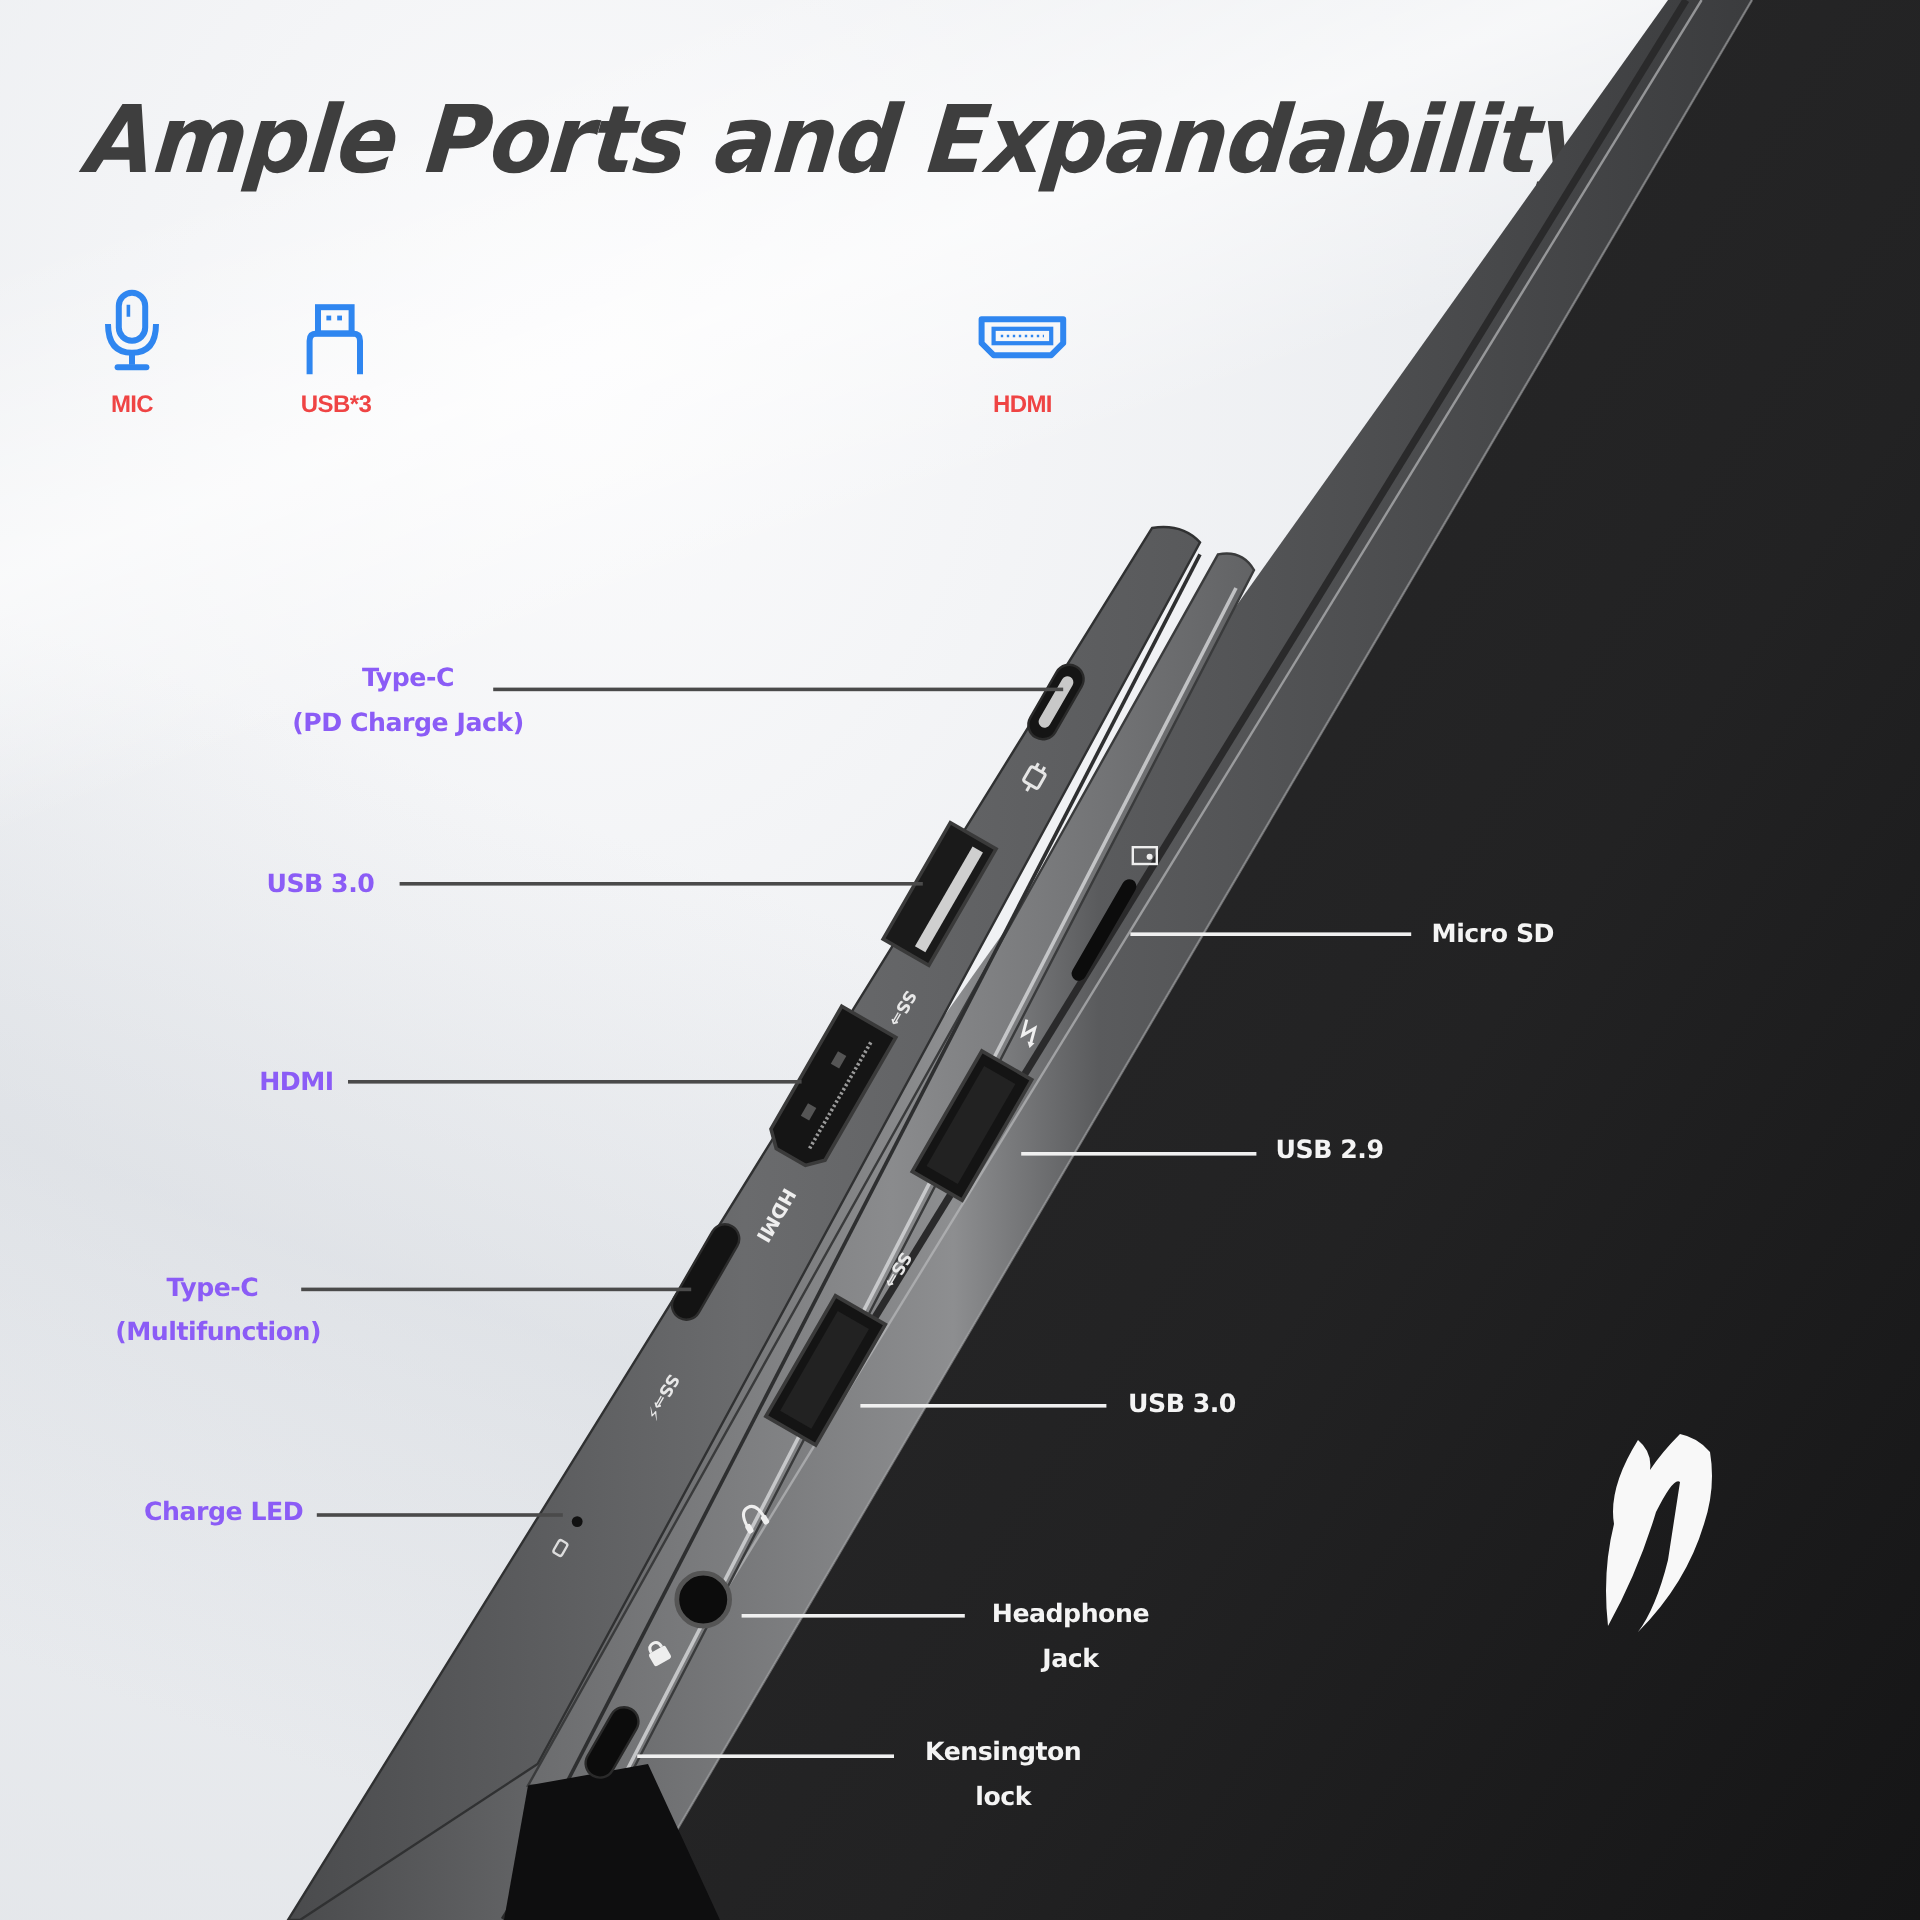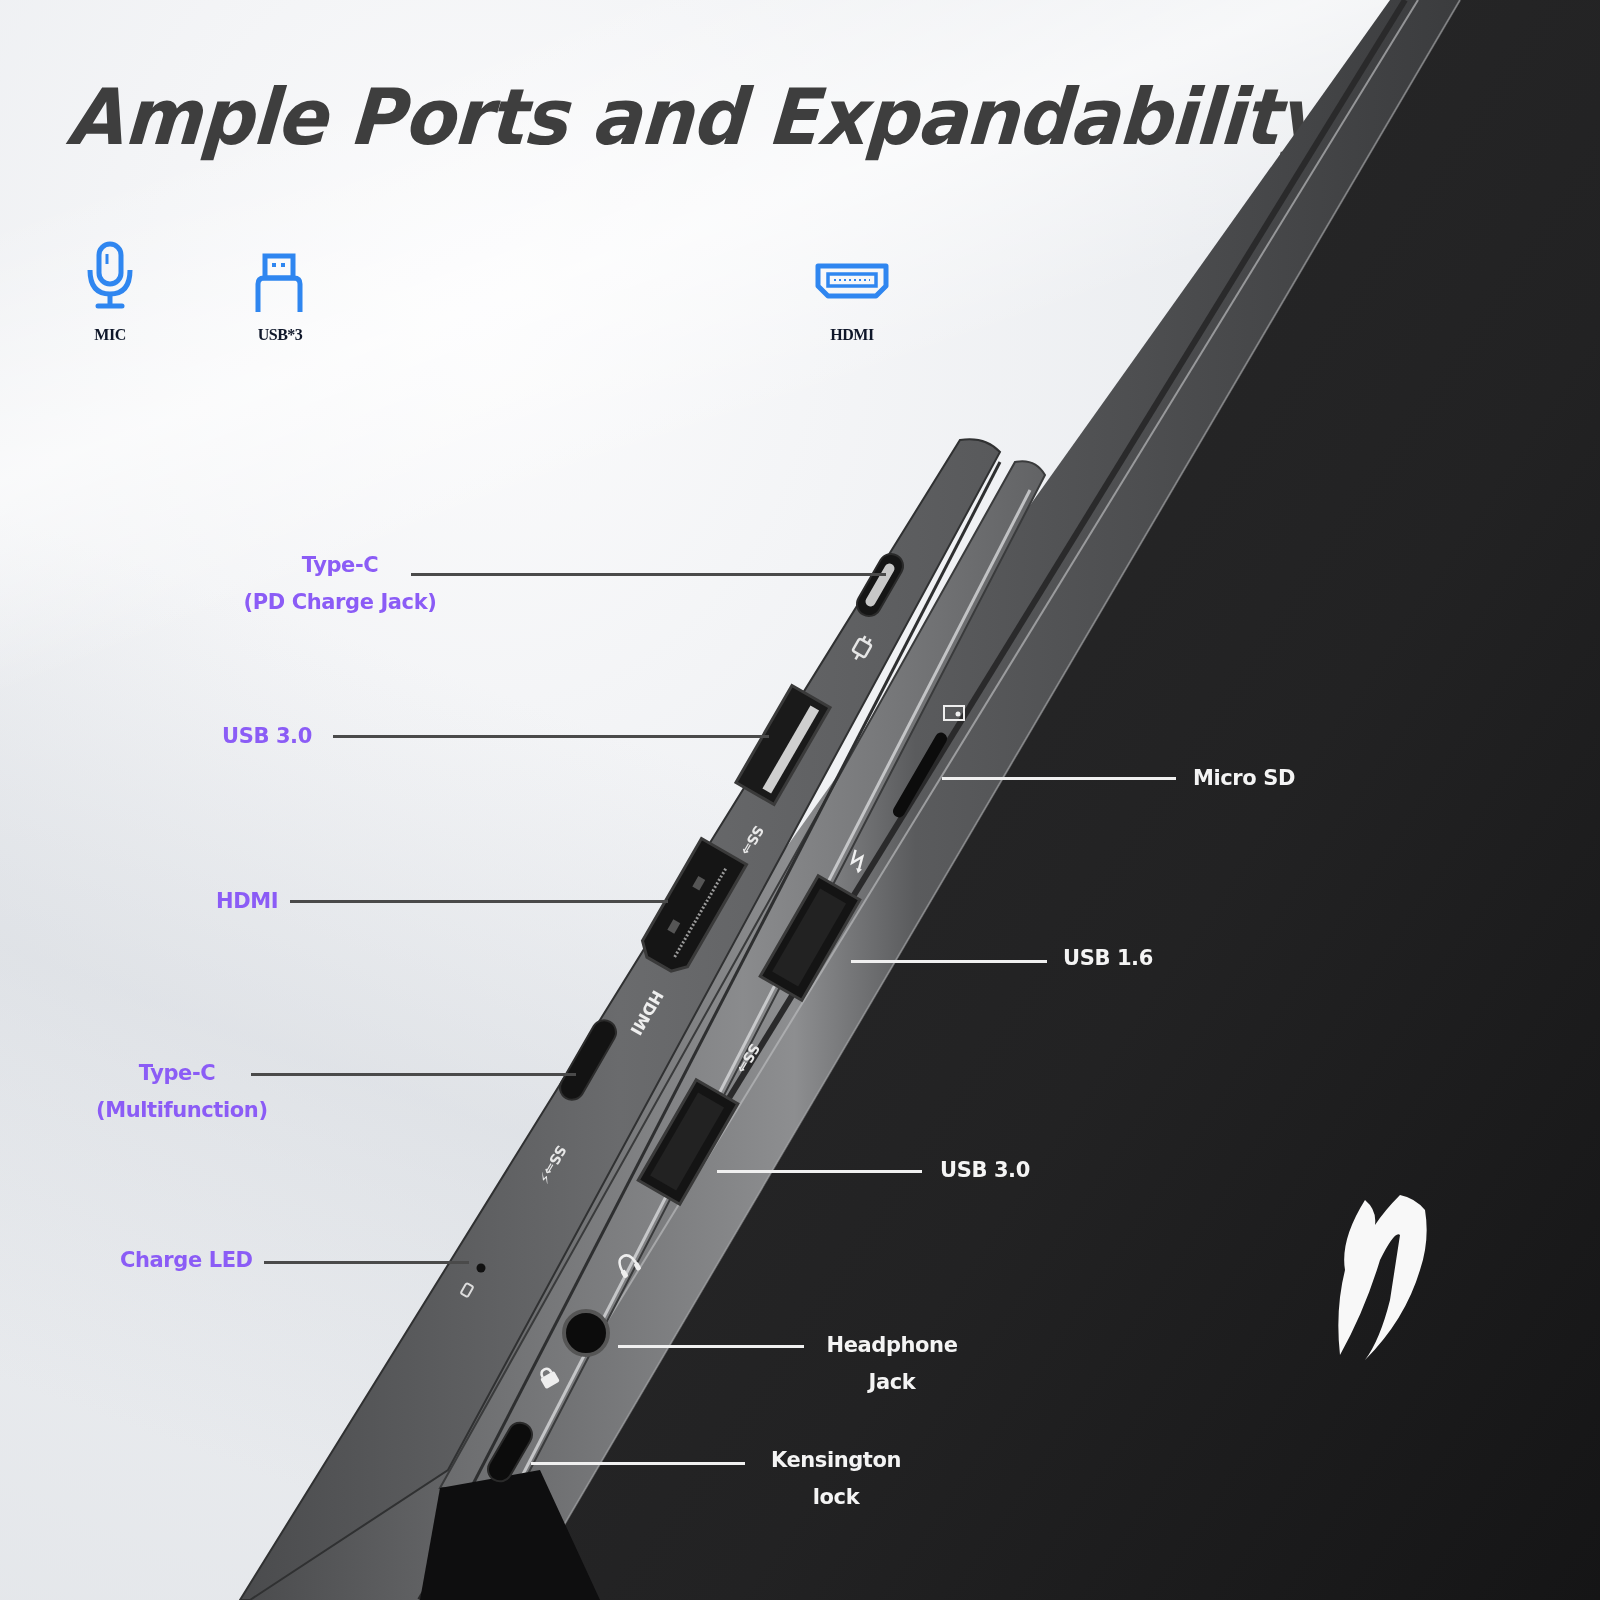--- a/index.html
+++ b/index.html
@@ -27,22 +27,22 @@
     transform: skewX(-6deg) scaleY(1.05);
     transform-origin: left top;
     white-space: nowrap;
   }
 
   
   .icon-row { position: absolute; left: 0; top: 240px; width: 1000px; height: 130px; }
   .feat { position: absolute; top: 0; width: 160px; text-align: center; }
   .feat svg { display: block; margin: 0 auto; height: 72px; }
   .feat .lbl {
-    margin-top: 14px; font-size: 16px; font-weight: bold; color: #0f172a;
-    font-family: Liberation Serif, serif;
+    margin-top: 14px; font-size: 20px; font-weight: bold; color: #ef4444;
+    font-family: Liberation Sans, sans-serif;
     letter-spacing: -0.5px;
   }
 
   
   .device { position: absolute; inset: 0; pointer-events: none; }
   .device svg { position: absolute; left: 0; top: 0; }
 
   
   .callout {
     position: absolute; font-weight: bold; font-size: 21px;
@@ -246,21 +246,21 @@
 </div>
 <div class="leader dark" style="left:264px; top:1261px; width:205px;"></div>
 
 <div class="leader light" style="left:942px; top:777px; width:234px;"></div>
 <div class="callout light" style="left:1193px; top:760px;">
   <div>Micro SD</div>
 </div>
 
 <div class="leader light" style="left:851px; top:960px; width:196px;"></div>
 <div class="callout light" style="left:1063px; top:940px;">
-  <div>USB 1.6</div>
+  <div>USB 2.9</div>
 </div>
 
 <div class="leader light" style="left:717px; top:1170px; width:205px;"></div>
 <div class="callout light" style="left:940px; top:1152px;">
   <div>USB 3.0</div>
 </div>
 
 <div class="leader light" style="left:618px; top:1345px; width:186px;"></div>
 <div class="callout light" style="left:822px; top:1327px; width:140px;">
   <div>Headphone</div>

